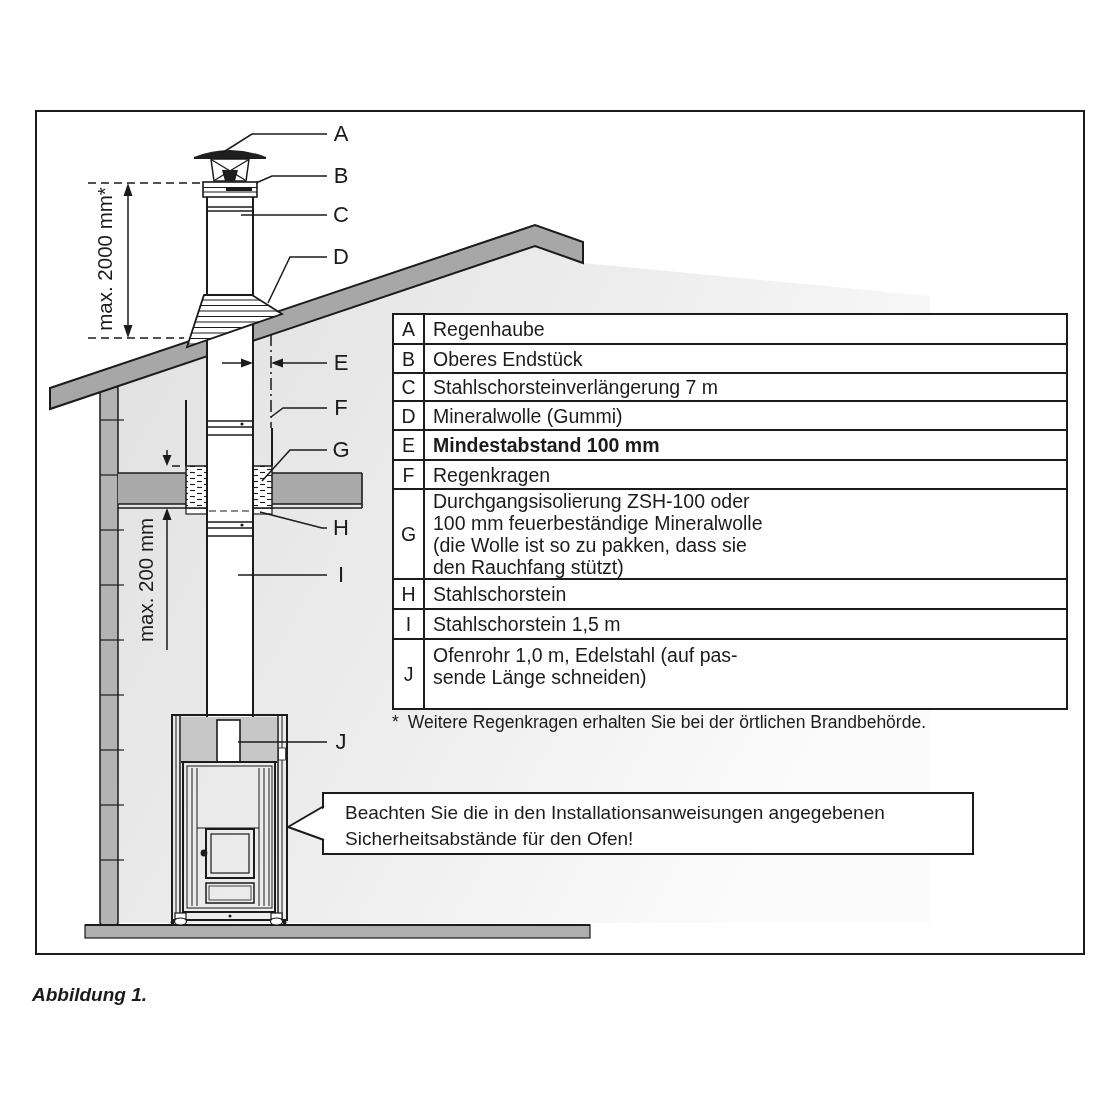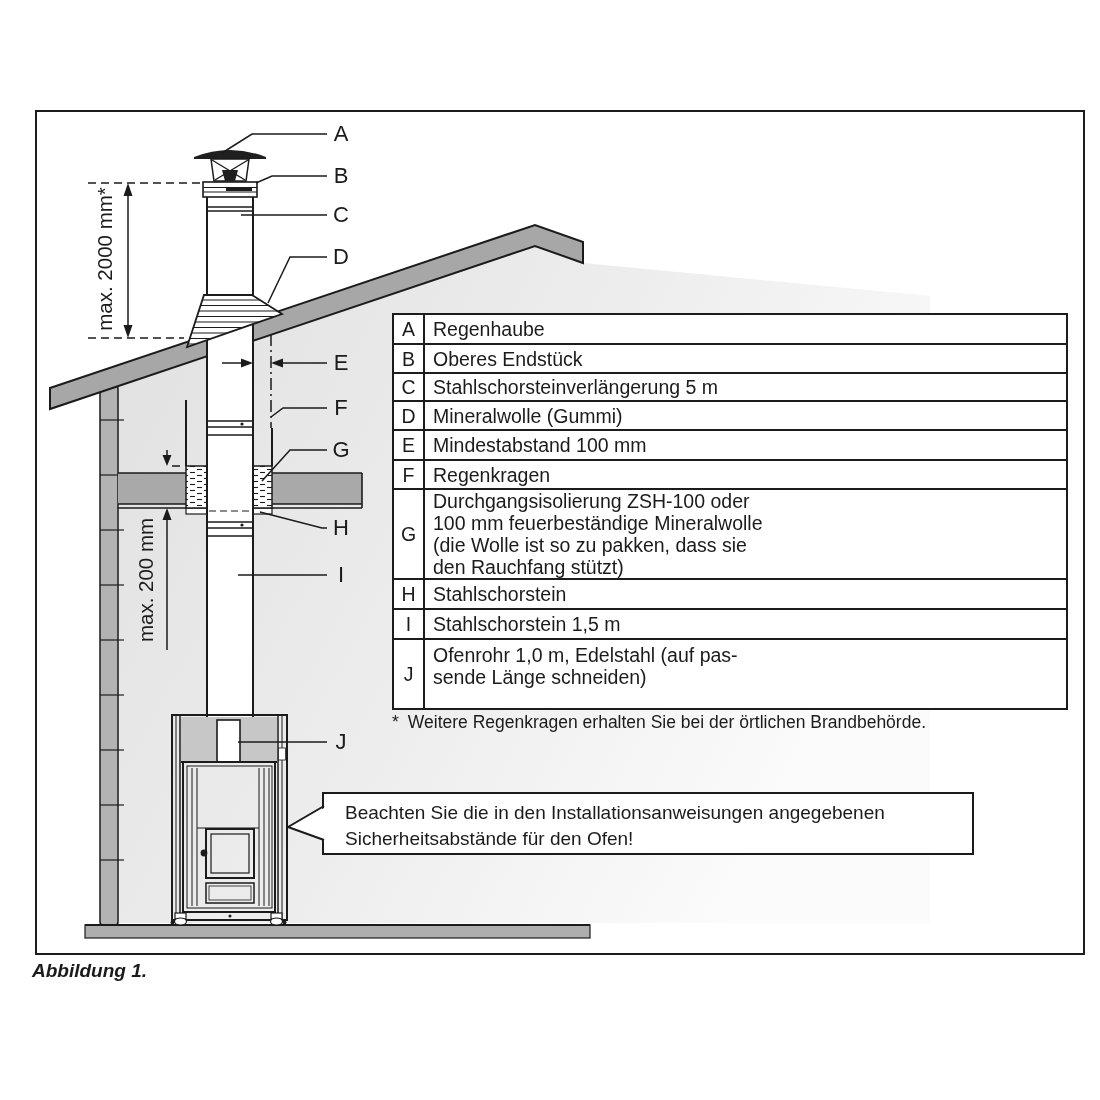--- a/index.html
+++ b/index.html
@@ -12,25 +12,25 @@
 
   svg .ln{stroke:#1b1b1b;fill:none;}
   svg text{font-family:"Liberation Sans", sans-serif;fill:#1b1b1b;}
 
   
   #parts-table{position:absolute;left:392px;top:313px;border-collapse:collapse;
                table-layout:fixed;width:676px;background:#ffffff;}
   #parts-table td{border:2px solid #1c1c1c;font-size:19.5px;line-height:22px;
                   padding:0 0 0 8px;vertical-align:middle;white-space:pre-line;}
   #parts-table td.key{width:29px;text-align:center;padding:0;}
-  #parts-table tr.bold td.desc{font-weight:normal;}
+  #parts-table tr.bold td.desc{font-weight:bold;}
   #parts-table tr.toprow td.desc{vertical-align:top;padding-top:4px;}
 
   #footnote{position:absolute;left:392px;top:712px;font-size:17.5px;display:flex;gap:9px;}
-  #caption{position:absolute;left:32px;top:960px;font-size:19px;font-weight:bold;
+  #caption{position:absolute;left:32px;top:984px;font-size:19px;font-weight:bold;
            font-style:italic;display:flex;gap:14px;white-space:nowrap;}
 </style>
 </head>
 <body>
 
 <div id="page">
 
   <div id="frame"></div>
 
   <svg width="1100" height="1100" viewBox="0 0 1100 1100" style="position:absolute;left:0;top:0;">
@@ -275,21 +275,21 @@
         <tr style="height:30px;">
       <td class="key">A</td>
       <td class="desc">Regenhaube</td>
     </tr>
     <tr style="height:29px;">
       <td class="key">B</td>
       <td class="desc">Oberes Endstück</td>
     </tr>
     <tr style="height:28px;">
       <td class="key">C</td>
-      <td class="desc">Stahlschorsteinverlängerung 5 m</td>
+      <td class="desc">Stahlschorsteinverlängerung 7 m</td>
     </tr>
     <tr style="height:29px;">
       <td class="key">D</td>
       <td class="desc">Mineralwolle (Gummi)</td>
     </tr>
     <tr class="bold" style="height:30px;">
       <td class="key">E</td>
       <td class="desc">Mindestabstand 100 mm</td>
     </tr>
     <tr style="height:29px;">

